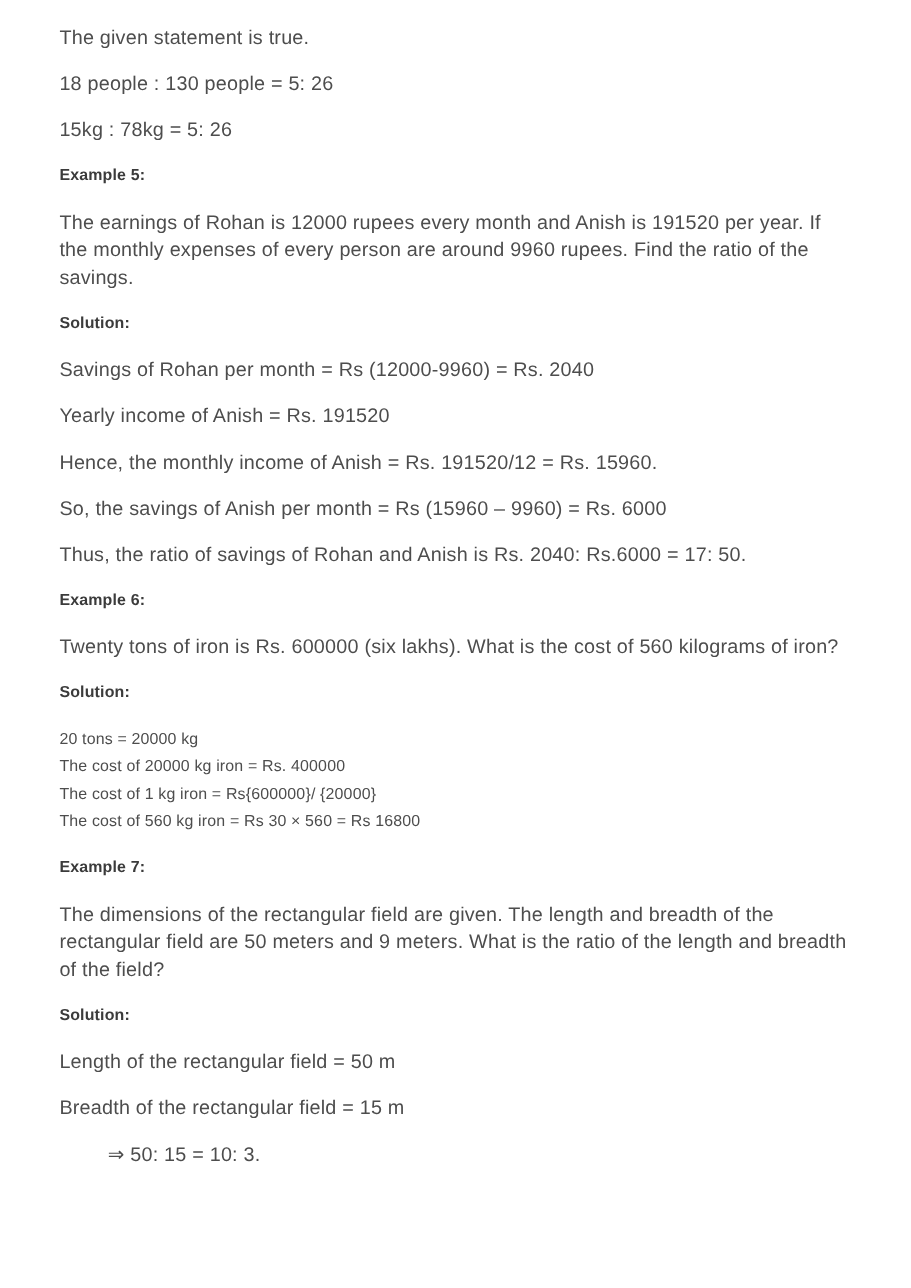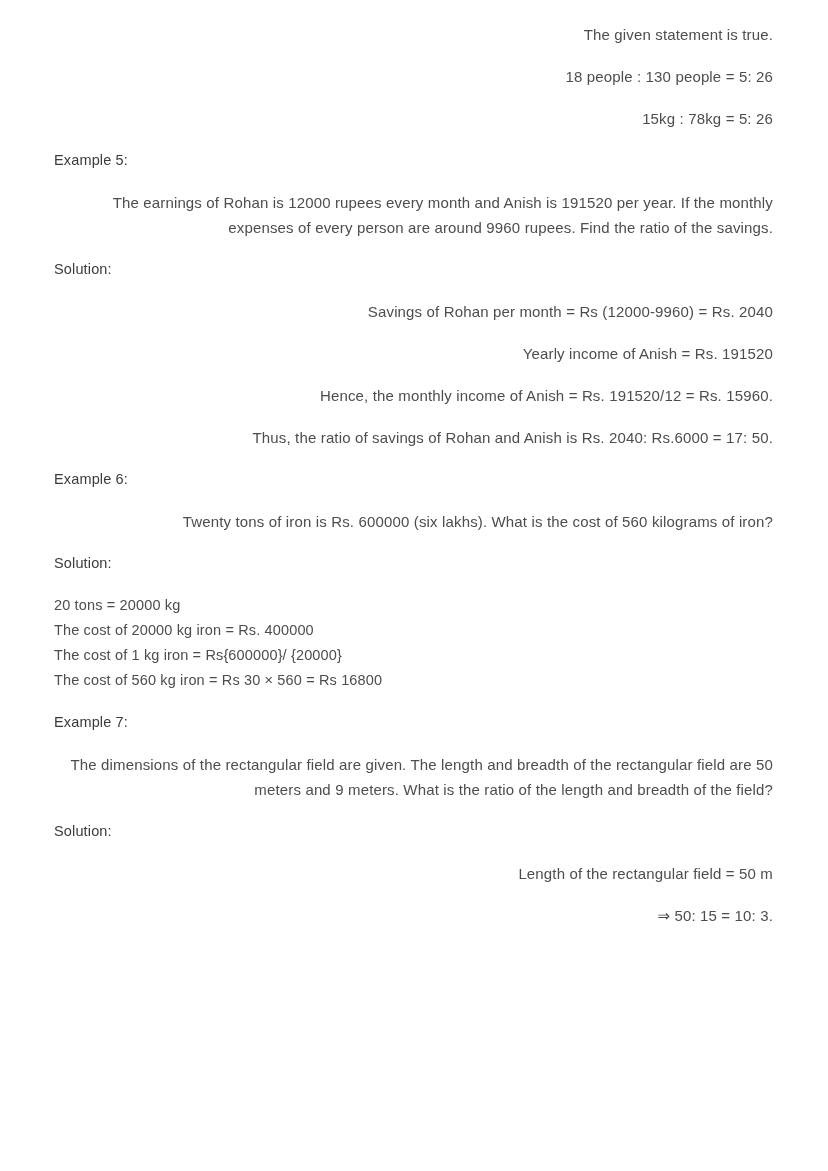--- a/index.html
+++ b/index.html
@@ -18,75 +18,77 @@
     min-height: 1171px;
     background: #ffffff;
     box-sizing: border-box;
     padding: 20px 54px 10px 54px;
     position: relative;
   }
   .content {
     width: 719px;
   }
   .para {
-    font-size: 15px;
+    font-size: 18px;
     line-height: 25px;
     color: #4d4d4d;
     margin: 0 0 17px 0;
     letter-spacing: 0.01em;
-    text-align: right;
   }
   .heading {
     font-size: 14.5px;
     line-height: 25px;
     color: #3b3b3b;
-    font-weight: normal;
+    font-weight: bold;
     margin: 0 0 17px 0;
     letter-spacing: 0.01em;
   }
   .tight-block {
     font-size: 14.5px;
     line-height: 25px;
     color: #4d4d4d;
     margin: 0 0 17px 0;
     letter-spacing: 0.01em;
   }
   .tight-block .tline {
     display: block;
     line-height: 25px;
   }
   .arrow-line {
     padding-left: 4px;
+    margin-left: 40px;
   }
   .spacer-top { height: 2px; }
 </style>
 </head>
 <body>
 
 <div class="page">
   <div class="spacer-top"></div>
   <div class="content" id="doc-content">
       <p class="para">The given statement is true.</p>
       <p class="para">18 people : 130 people = 5: 26</p>
       <p class="para">15kg : 78kg = 5: 26</p>
       <p class="heading">Example 5:</p>
       <p class="para">The earnings of Rohan is 12000 rupees every month and Anish is 191520 per year. If the monthly expenses of every person are around 9960 rupees. Find the ratio of the savings.</p>
       <p class="heading">Solution:</p>
       <p class="para">Savings of Rohan per month = Rs (12000-9960) = Rs. 2040</p>
       <p class="para">Yearly income of Anish = Rs. 191520</p>
       <p class="para">Hence, the monthly income of Anish = Rs. 191520/12 = Rs. 15960.</p>
+      <p class="para">So, the savings of Anish per month = Rs (15960 – 9960) = Rs. 6000</p>
       <p class="para">Thus, the ratio of savings of Rohan and Anish is Rs. 2040: Rs.6000 = 17: 50.</p>
       <p class="heading">Example 6:</p>
       <p class="para">Twenty tons of iron is Rs. 600000 (six lakhs). What is the cost of 560 kilograms of iron?</p>
       <p class="heading">Solution:</p>
       <div class="tight-block">
         <span class="tline">20 tons = 20000 kg</span>
         <span class="tline">The cost of 20000 kg iron = Rs. 400000</span>
         <span class="tline">The cost of 1 kg iron = Rs{600000}/ {20000}</span>
         <span class="tline">The cost of 560 kg iron = Rs 30 × 560 = Rs 16800</span>
       </div>
       <p class="heading">Example 7:</p>
       <p class="para">The dimensions of the rectangular field are given. The length and breadth of the rectangular field are 50 meters and 9 meters. What is the ratio of the length and breadth of the field?</p>
       <p class="heading">Solution:</p>
       <p class="para">Length of the rectangular field = 50 m</p>
+      <p class="para">Breadth of the rectangular field = 15 m</p>
       <p class="para arrow-line">⇒ 50: 15 = 10: 3.</p>
     </div>
 </div>
 
 </body></html>

